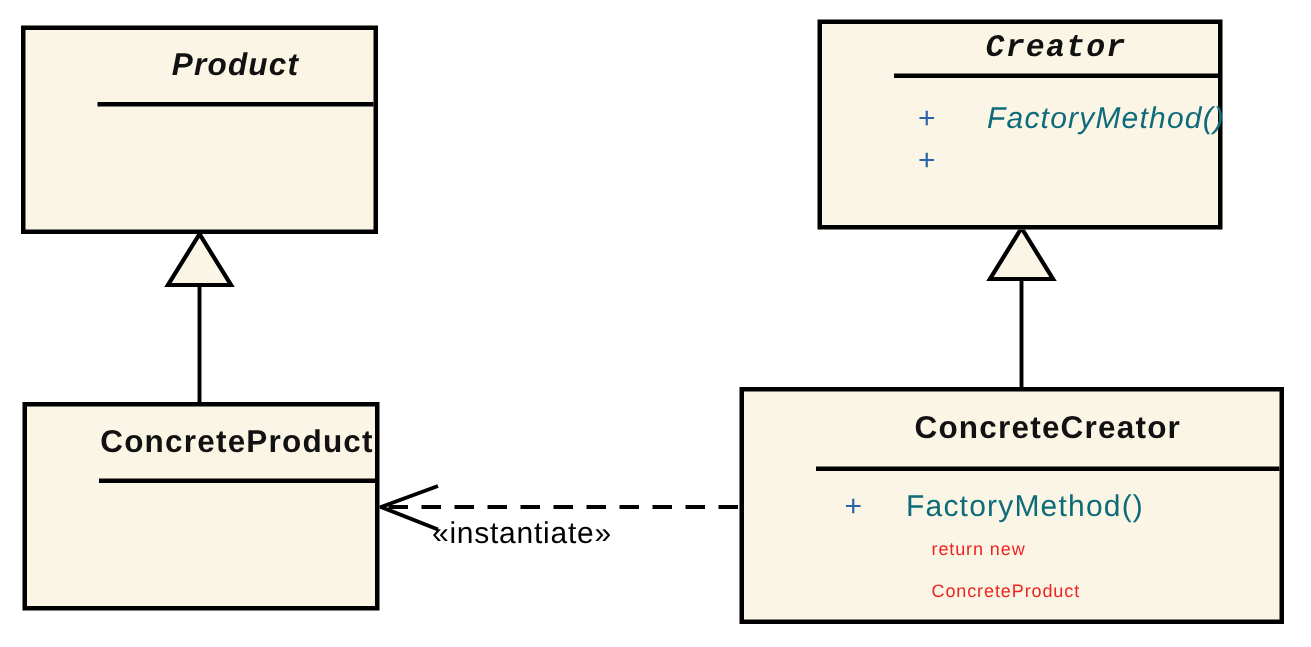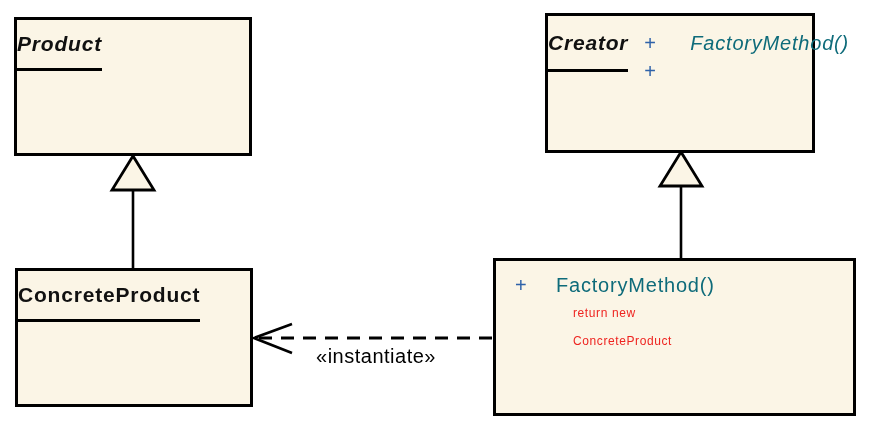--- a/index.html
+++ b/index.html
@@ -25,21 +25,21 @@
   .connector{stroke:var(--border);stroke-width:2.6;fill:none;}
   .tri{stroke:var(--border);stroke-width:2.8;fill:var(--box-fill);}
   .dashed{stroke:var(--border);stroke-width:2.8;fill:none;stroke-dasharray:13 9;}
   .openhead{stroke:var(--border);stroke-width:2.6;fill:none;}
 
   .classbox{
     position:absolute;
     background:var(--box-fill);
     border:3px solid var(--border);
     box-sizing:border-box;
-    display:flex;
+    display:flex;flex-direction:column;padding-left:48px;
   }
   .classbox .title{
     border-bottom:3px solid var(--border);
     display:flex;align-items:center;justify-content:center;
     font-weight:bold;font-size:21px;letter-spacing:0.8px;
     color:#111111;
     box-sizing:border-box;
   }
   .classbox .title.italic{font-style:italic;}
   .classbox .body{flex:1;box-sizing:border-box;}
@@ -68,32 +68,32 @@
     position:absolute;
     color:var(--label-color);
     font-size:20px;letter-spacing:0.5px;
     white-space:nowrap;
   }
 
   
   #box-product{left:14px;top:17px;width:238px;height:139px;}
   #box-product .title{height:51px;}
   #box-creator{left:545px;top:13px;width:270px;height:140px;}
-  #box-creator .title{height:56px;}
+  #box-creator .title{height:36px;font-family:Liberation Mono, monospace;}
   #box-creator .body{padding:13px 0 0 16px;}
   #box-creator .vis{width:46px;}
   #box-concrete-product{left:15px;top:268px;width:238px;height:139px;}
   #box-concrete-product .title{height:51px;}
   #box-concrete-creator{left:493px;top:258px;width:363px;height:158px;}
   #box-concrete-creator .title{height:53px;}
   #box-concrete-creator .body{padding:10px 0 0 19px;}
   #box-concrete-creator .vis{width:41px;}
   #box-concrete-creator .annotation{padding-left:58px;}
 
-  #instantiate-label{left:288px;top:345px;width:176px;text-align:center;}
+  #instantiate-label{left:288px;top:345px;width:176px;}
 </style>
 </head>
 <body>
 
 <div class="stage">
 
   <svg class="overlay" viewBox="0 0 874 431">
 
     <line class="connector" x1="133" y1="189" x2="133" y2="268"></line>
     <polygon class="tri" points="133,156 112,190 154,190"></polygon>
@@ -122,20 +122,21 @@
       </div>
     </div>
   </div>
 
   <div class="classbox" id="box-concrete-product">
     <div class="title">ConcreteProduct</div>
     <div class="body"></div>
   </div>
 
   <div class="classbox" id="box-concrete-creator">
+    <div class="title">ConcreteCreator</div>
     <div class="body">
       <div class="method-row">
         <span class="vis">+</span>
         <span class="mname">FactoryMethod()</span>
       </div>
       <div class="annotation">
         <div>return new</div>
         <div>ConcreteProduct</div>
       </div>
     </div>

